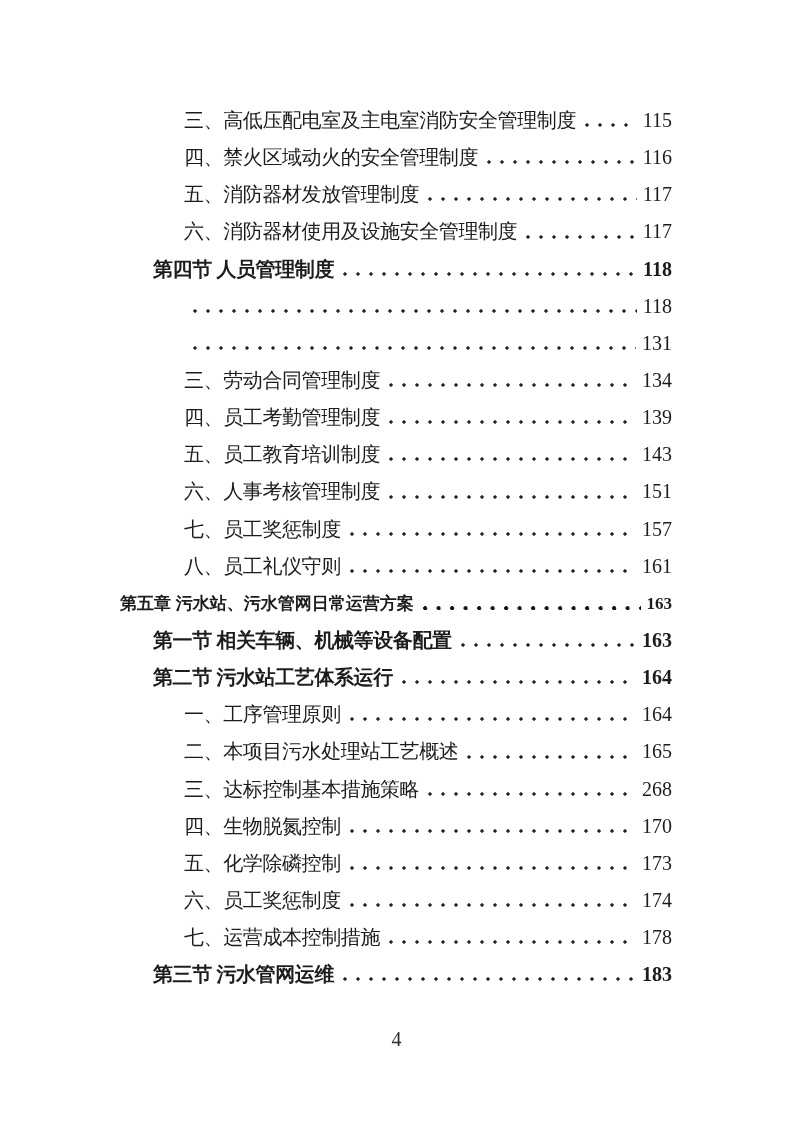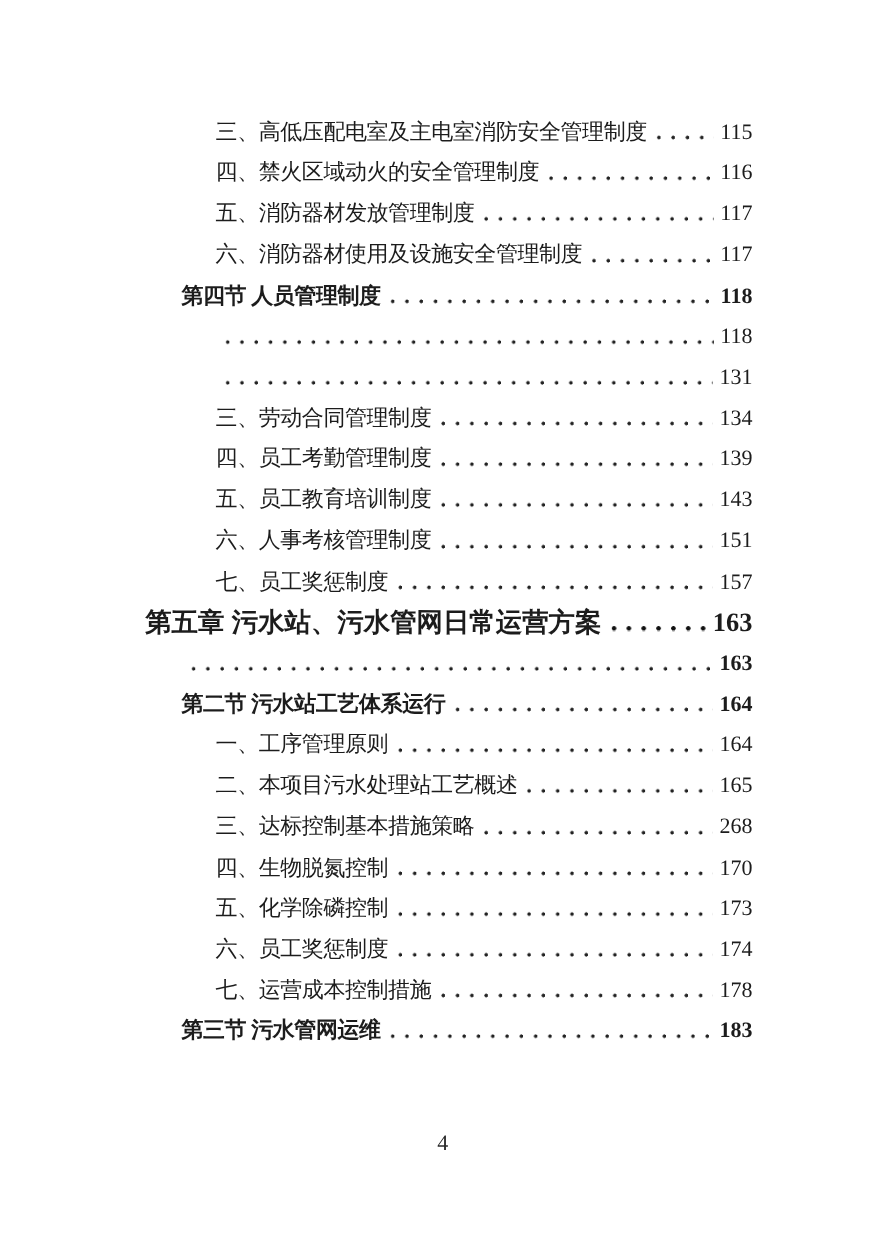--- a/index.html
+++ b/index.html
@@ -12,21 +12,20 @@
     background: #ffffff;
     position: relative;
     font-family: "Liberation Serif", serif;
     color: #1c1c1c;
     overflow: hidden;
   }
   .page {
     position: absolute;
     inset: 0;
     background: #ffffff;
-    margin-left: 12px;
   }
   .toc {
     position: absolute;
     left: 120px;
     top: 102px;
     width: 552px;
   }
   .row {
     display: flex;
     align-items: baseline;
@@ -49,21 +48,21 @@
     background-size: 13px 4px;
     background-repeat: repeat-x;
     background-position: left bottom;
   }
   .row .num {
     flex: 0 0 auto;
     text-align: left;
   }
   .lvl-chapter {
     font-weight: bold;
-    font-size: 24px;
+    font-size: 17px;
   }
   .lvl-chapter .label {
     font-family: "Liberation Sans", sans-serif;
     letter-spacing: 0;
   }
   .lvl-chapter .leader {
     background-image: radial-gradient(circle at 2.2px 2.2px, #111111 1.8px, rgba(0,0,0,0) 2.3px);
     background-size: 13.5px 5px;
     height: 5px;
     margin-bottom: 11px;
@@ -149,28 +148,34 @@
     <span class="leader"></span>
     <span class="num">151</span>
   </div>
 
   <div class="row lvl-item">
     <span class="label">七、员工奖惩制度</span>
     <span class="leader"></span>
     <span class="num">157</span>
   </div>
 
+  <div class="row lvl-item">
+    <span class="label">八、员工礼仪守则</span>
+    <span class="leader"></span>
+    <span class="num">161</span>
+  </div>
 
   <div class="row lvl-chapter">
     <span class="label">第五章 污水站、污水管网日常运营方案</span>
     <span class="leader"></span>
     <span class="num">163</span>
   </div>
 
   <div class="row lvl-section">
+    <span class="label">第一节 相关车辆、机械等设备配置</span>
     <span class="leader"></span>
     <span class="num">163</span>
   </div>
 
   <div class="row lvl-section">
     <span class="label">第二节 污水站工艺体系运行</span>
     <span class="leader"></span>
     <span class="num">164</span>
   </div>
 

